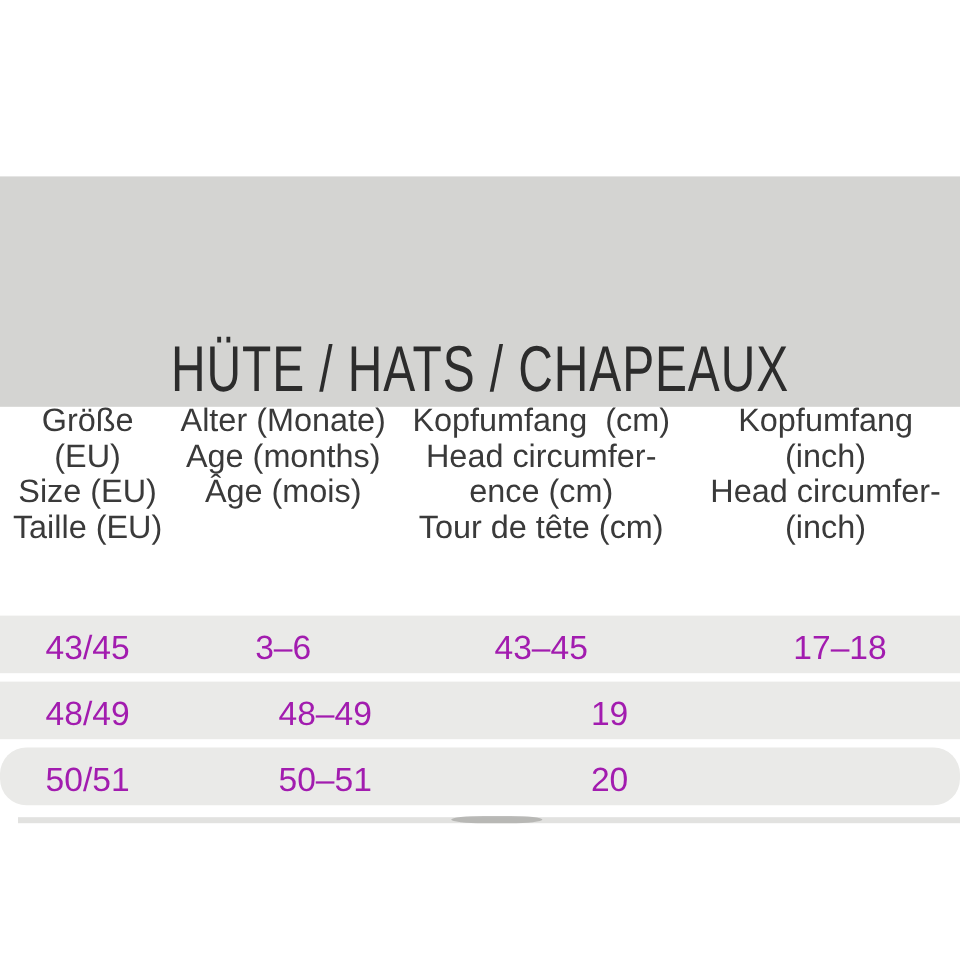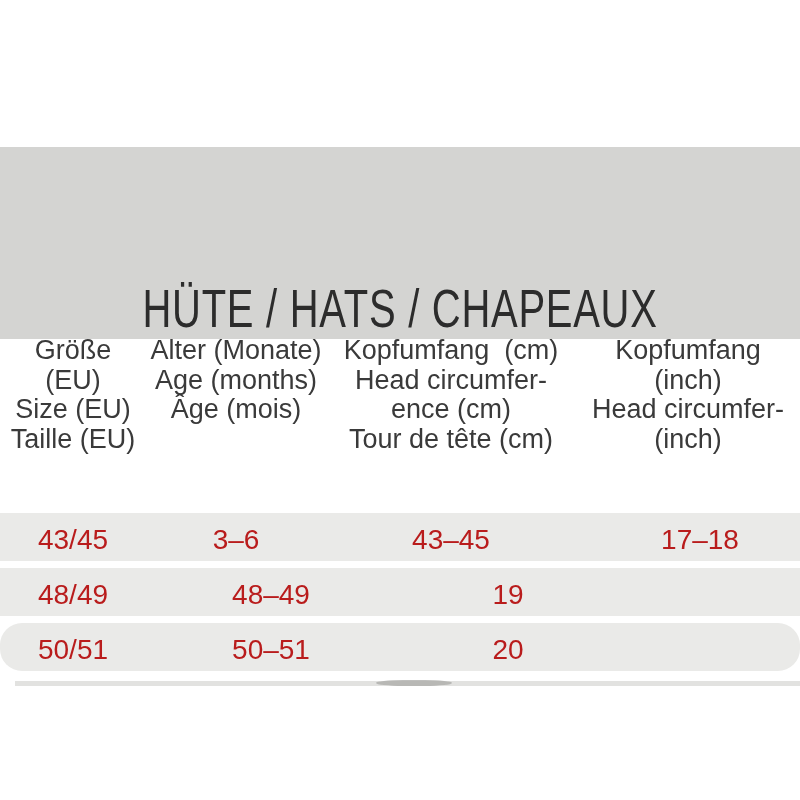--- a/index.html
+++ b/index.html
@@ -63,21 +63,21 @@
     background: #eaeae8;
     align-items: center;
   }
   .trow.r1 { top: 513px; }
   .trow.r2 { top: 568px; }
   .trow.r3 { top: 623px; border-radius: 22px; }
   .cell {
     text-align: center;
     font-size: 28px;
     line-height: 48px;
-    color: #b91c1c;
+    color: #a21caf;
     position: relative;
     top: 3px;
     white-space: pre;
   }
   .trow.r1 .c4 { transform: translateX(12px); }
 
   
   .crop-line {
     position: absolute;
     left: 15px; top: 681px;

